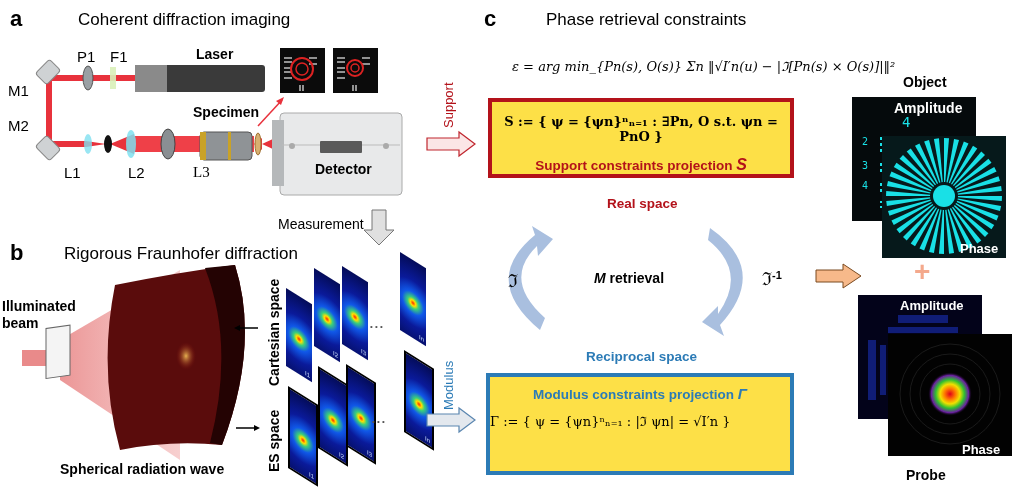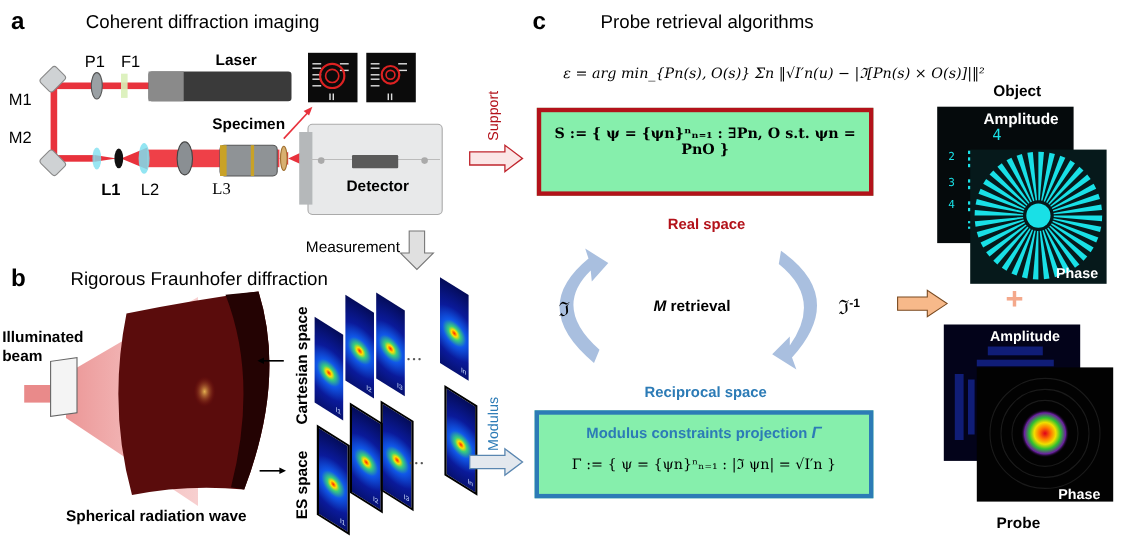--- a/index.html
+++ b/index.html
@@ -3,21 +3,21 @@
 <meta charset="utf-8">
 <style>
   html,body{margin:0;padding:0;background:#fff;}
   body{width:1024px;height:497px;position:relative;overflow:hidden;font-family:"Liberation Sans",sans-serif;color:#000;}
   .abs{position:absolute;}
   .plabel{font-weight:bold;font-size:22px;}
   .ptitle{font-weight:normal;font-size:17px;}
   .lbl{font-size:15px;}
   .blbl{font-weight:bold;font-size:14px;}
   .serif{font-family:"DejaVu Serif","Liberation Serif",serif;}
-  .mathbox{background:#86efac;}
+  .mathbox{background:#fde047;}
   .red{color:#b3121a;}
   .blue{color:#2c7bb6;}
   svg{position:absolute;overflow:visible;}
   .vtext{transform-origin:left top;transform:rotate(-90deg);white-space:nowrap;}
   .imgtag{position:absolute;color:#fff;font-weight:bold;font-size:13px;}
 </style>
 </head>
 <body>
 
 <div class="abs plabel" style="left:10px;top:6px;">a</div>
@@ -105,21 +105,21 @@
     <circle cx="355" cy="68" r="8" fill="none" stroke="#d22" stroke-width="2"></circle>
     <circle cx="355" cy="68" r="4" fill="none" stroke="#d22" stroke-width="1.5"></circle>
   </g>
 </svg>
 
 <div class="abs lbl" style="left:77px;top:48px;">P1</div>
 <div class="abs lbl" style="left:110px;top:48px;">F1</div>
 <div class="abs blbl" style="left:196px;top:46px;">Laser</div>
 <div class="abs lbl" style="left:8px;top:82px;">M1</div>
 <div class="abs lbl" style="left:8px;top:117px;">M2</div>
-<div class="abs lbl" style="left:92px;top:164px;font-weight:bold;">L1</div>
+<div class="abs lbl" style="left:64px;top:164px;">L1</div>
 <div class="abs lbl" style="left:128px;top:164px;">L2</div>
 <div class="abs lbl" style="left:193px;top:164px;font-family:Liberation Serif, serif;">L3</div>
 <div class="abs blbl" style="left:193px;top:104px;">Specimen</div>
 <div class="abs blbl" style="left:315px;top:161px;font-size:14px;">Detector</div>
 
 <div class="abs plabel" style="left:10px;top:240px;">b</div>
 <div class="abs ptitle" style="left:64px;top:244px;text-align:center;">Rigorous Fraunhofer diffraction</div>
 
 <svg style="left:0;top:200px;" width="460" height="297">
   <defs>
@@ -176,31 +176,34 @@
       <span style="position: absolute; right: 2px; bottom: 2px; color: rgb(207, 224, 255); font-size: 6px;">I3</span>
     </div>
     <div style="position: absolute; left: 404px; top: 350px; width: 26px; height: 78px; background: radial-gradient(circle at 50% 55%, rgb(255, 42, 0) 0px, rgb(255, 224, 0) 6%, rgb(58, 208, 122) 12%, rgb(16, 88, 232) 24%, rgb(10, 26, 154) 50%, rgb(4, 11, 85) 100%); transform: skewY(32deg); transform-origin: left top; border: 2px solid rgb(0, 0, 0);">
       <span style="position: absolute; right: 2px; bottom: 2px; color: rgb(207, 224, 255); font-size: 6px;">In</span>
     </div>
   </div>
 <div class="abs" style="left:370px;top:322px;font-size:8px;color:#555;">• • •</div>
 <div class="abs" style="left:372px;top:417px;font-size:8px;color:#555;">• • •</div>
 
 <div class="abs plabel" style="left:484px;top:6px;">c</div>
-<div class="abs ptitle" style="left:546px;top:10px;">Probe retrieval algorithms</div>
+<div class="abs ptitle" style="left:546px;top:10px;">Phase retrieval constraints</div>
 
 <div class="abs serif" style="left:512px;top:57px;font-size:13px;font-style:italic;">ε = arg min_{Pn(s), O(s)} Σn ‖√I′n(u) − |ℑ[Pn(s) × O(s)]|‖²</div>
 
 <svg style="left:425px;top:130px;" width="56" height="30">
   <polygon points="2,8 34,8 34,2 50,14 34,26 34,20 2,20" fill="#fbe6e6" stroke="#c0262e" stroke-width="1.2"></polygon>
 </svg>
 <div class="abs vtext red" style="left:441px;top:128px;font-size:13px;">Support</div>
 
 <div class="abs mathbox" style="left:488px;top:98px;width:306px;height:80px;border:4px solid #b3121a;box-sizing:border-box;">
   <div class="serif" style="text-align:center;margin-top:12px;font-size:13px;font-weight:bold;">S := { ψ = {ψn}ⁿₙ₌₁ : ∃Pn, O s.t. ψn = PnO }</div>
+  <div class="red" style="text-align:center;margin-top:12px;font-weight:bold;font-size:13.5px;">
+    <span>Support constraints projection </span><i style="font-size:16px;">S</i>
+  </div>
 </div>
 <div class="abs red" style="left:607px;top:196px;font-weight:bold;font-size:13.5px;">Real space</div>
 
 <svg style="left:480px;top:210px;" width="300" height="150">
   <path d="M60,120 Q0,70 55,25 L52,16 L73,29 L58,46 L57,36 Q22,70 65,108 Z" fill="#a9bfdf"></path>
   <path d="M230,18 Q290,60 240,115 L244,126 L222,112 L238,96 L238,104 Q268,62 228,30 Z" fill="#a9bfdf"></path>
 </svg>
 <div class="abs serif" style="left:508px;top:268px;font-size:18px;">ℑ</div>
 <div class="abs" style="left:594px;top:270px;font-size:14px;font-weight:bold;">
   <i>M</i><span> retrieval</span>
@@ -209,25 +212,25 @@
   <span class="serif" style="font-size:18px;">ℑ</span><sup style="font-weight:bold;font-size:11px;">-1</sup>
 </div>
 
 <div class="abs blue" style="left:586px;top:349px;font-weight:bold;font-size:13.5px;">Reciprocal space</div>
 
 <svg style="left:425px;top:406px;" width="56" height="30">
   <polygon points="2,8 34,8 34,2 50,14 34,26 34,20 2,20" fill="#e3e8ee" stroke="#5a86b0" stroke-width="1.2"></polygon>
 </svg>
 <div class="abs vtext blue" style="left:441px;top:410px;font-size:13px;">Modulus</div>
 
-<div class="abs mathbox" style="left:486px;top:373px;width:308px;height:80px;border:4px solid #2c7bb6;box-sizing:border-box;">
+<div class="abs mathbox" style="left:486px;top:373px;width:308px;height:102px;border:4px solid #2c7bb6;box-sizing:border-box;">
   <div class="blue" style="text-align:center;margin-top:8px;font-weight:bold;font-size:13.5px;">
     <span>Modulus constraints projection </span><i style="font-size:15px;">Γ</i>
   </div>
-  <div class="serif" style="text-align:center;margin-top:10px;font-size:13px;">Γ := { ψ = {ψn}ⁿₙ₌₁ : |ℑ ψn| = √I′n }</div>
+  <div class="serif" style="margin-top:10px;font-size:13px;">Γ := { ψ = {ψn}ⁿₙ₌₁ : |ℑ ψn| = √I′n }</div>
 </div>
 
 <svg style="left:815px;top:263px;" width="50" height="30">
   <polygon points="1,7 28,7 28,1 46,13 28,25 28,19 1,19" fill="#f7b98a" stroke="#7a4a20" stroke-width="1"></polygon>
 </svg>
 
 <div class="abs blbl" style="left:903px;top:74px;">Object</div>
 
 <svg style="left:852px;top:97px;" width="124" height="124">
   <rect width="124" height="124" fill="#050a0c"></rect>

